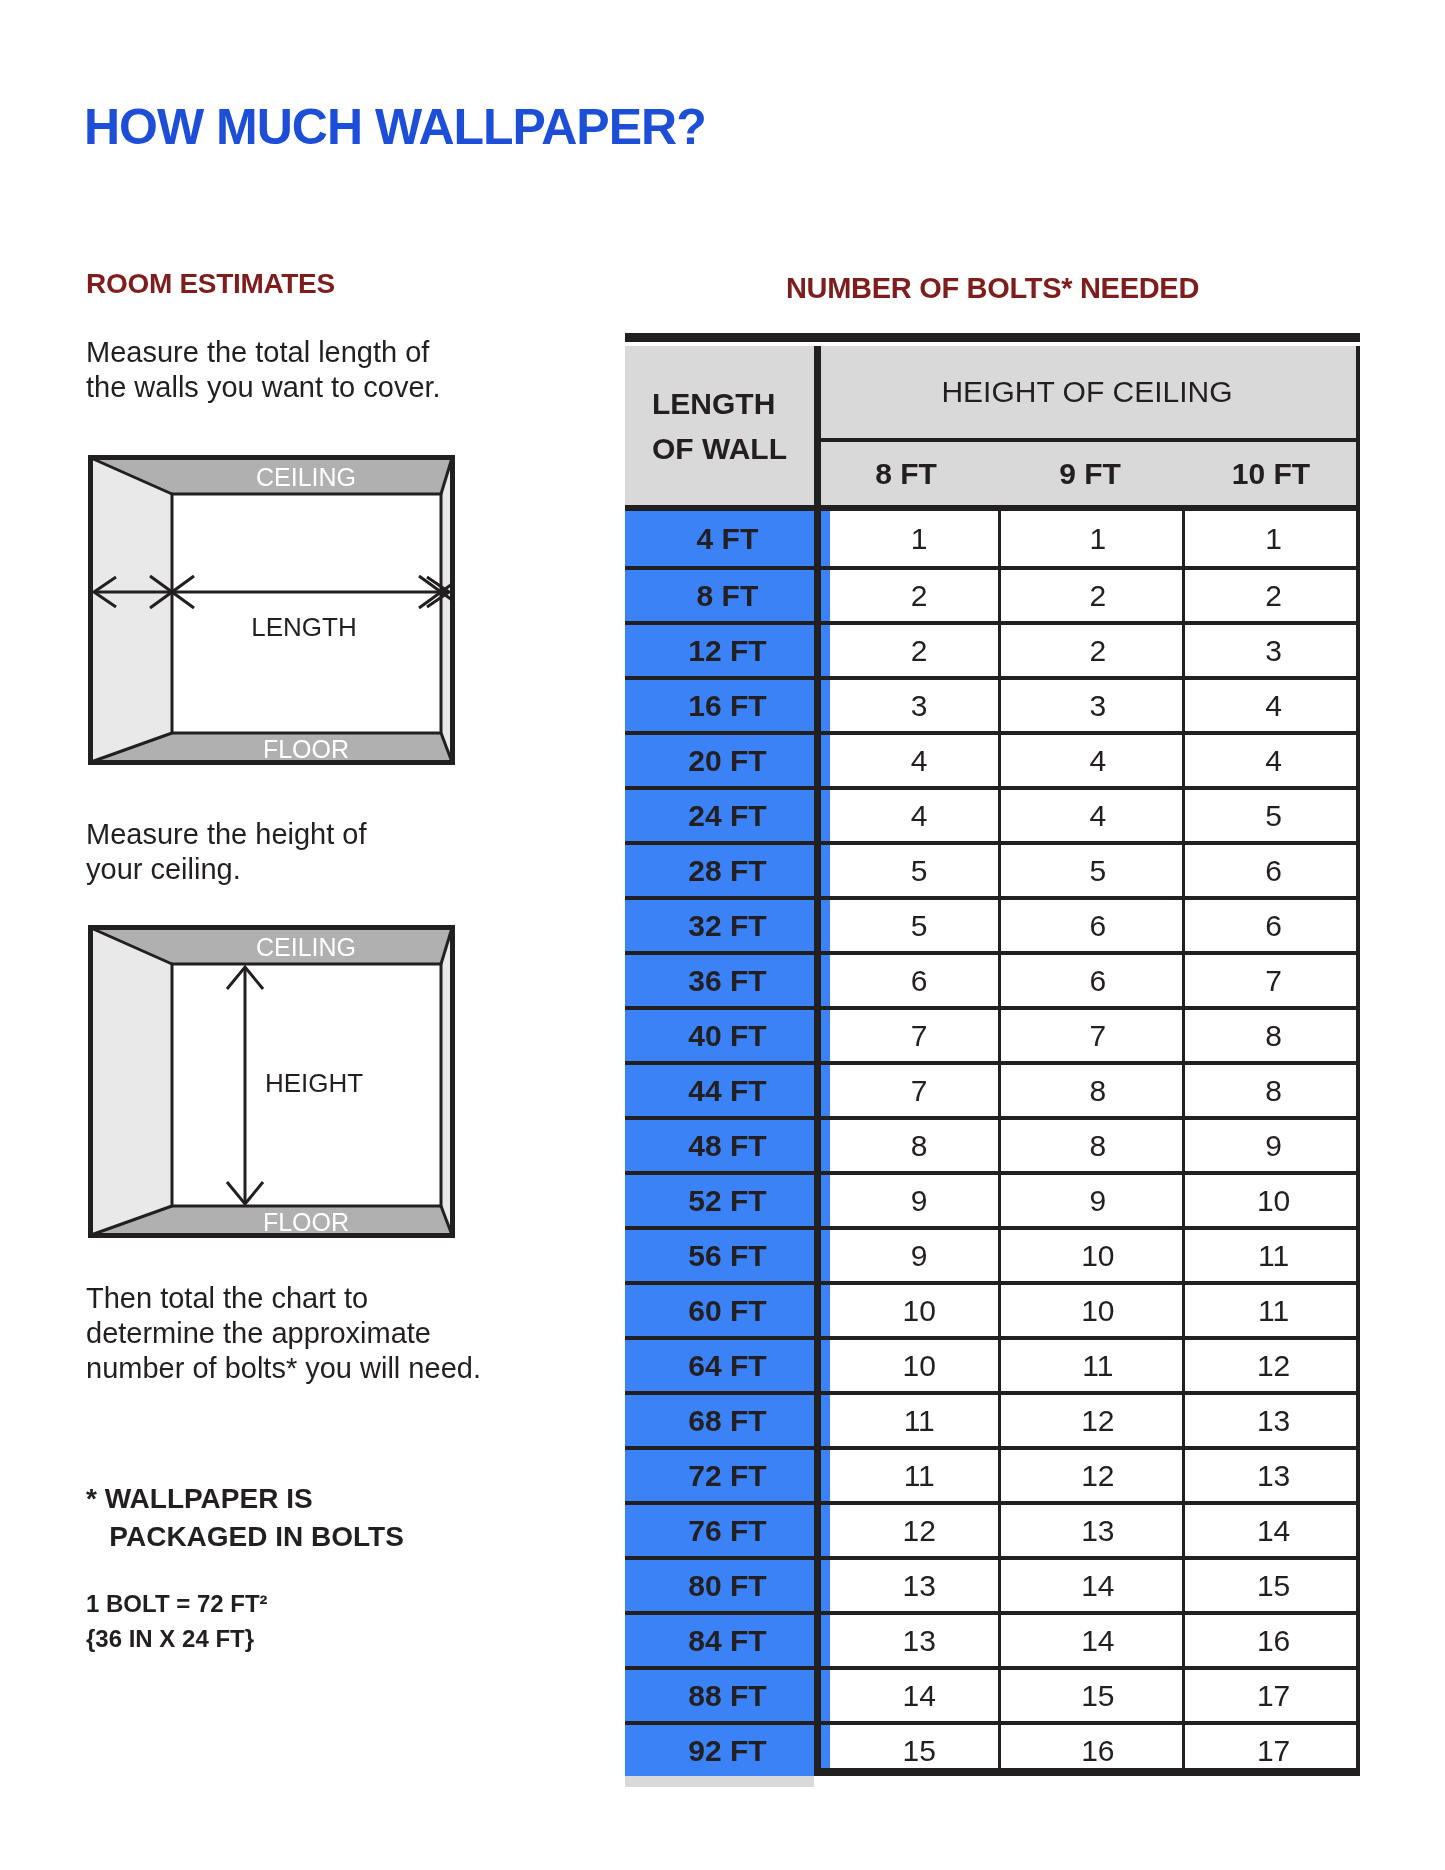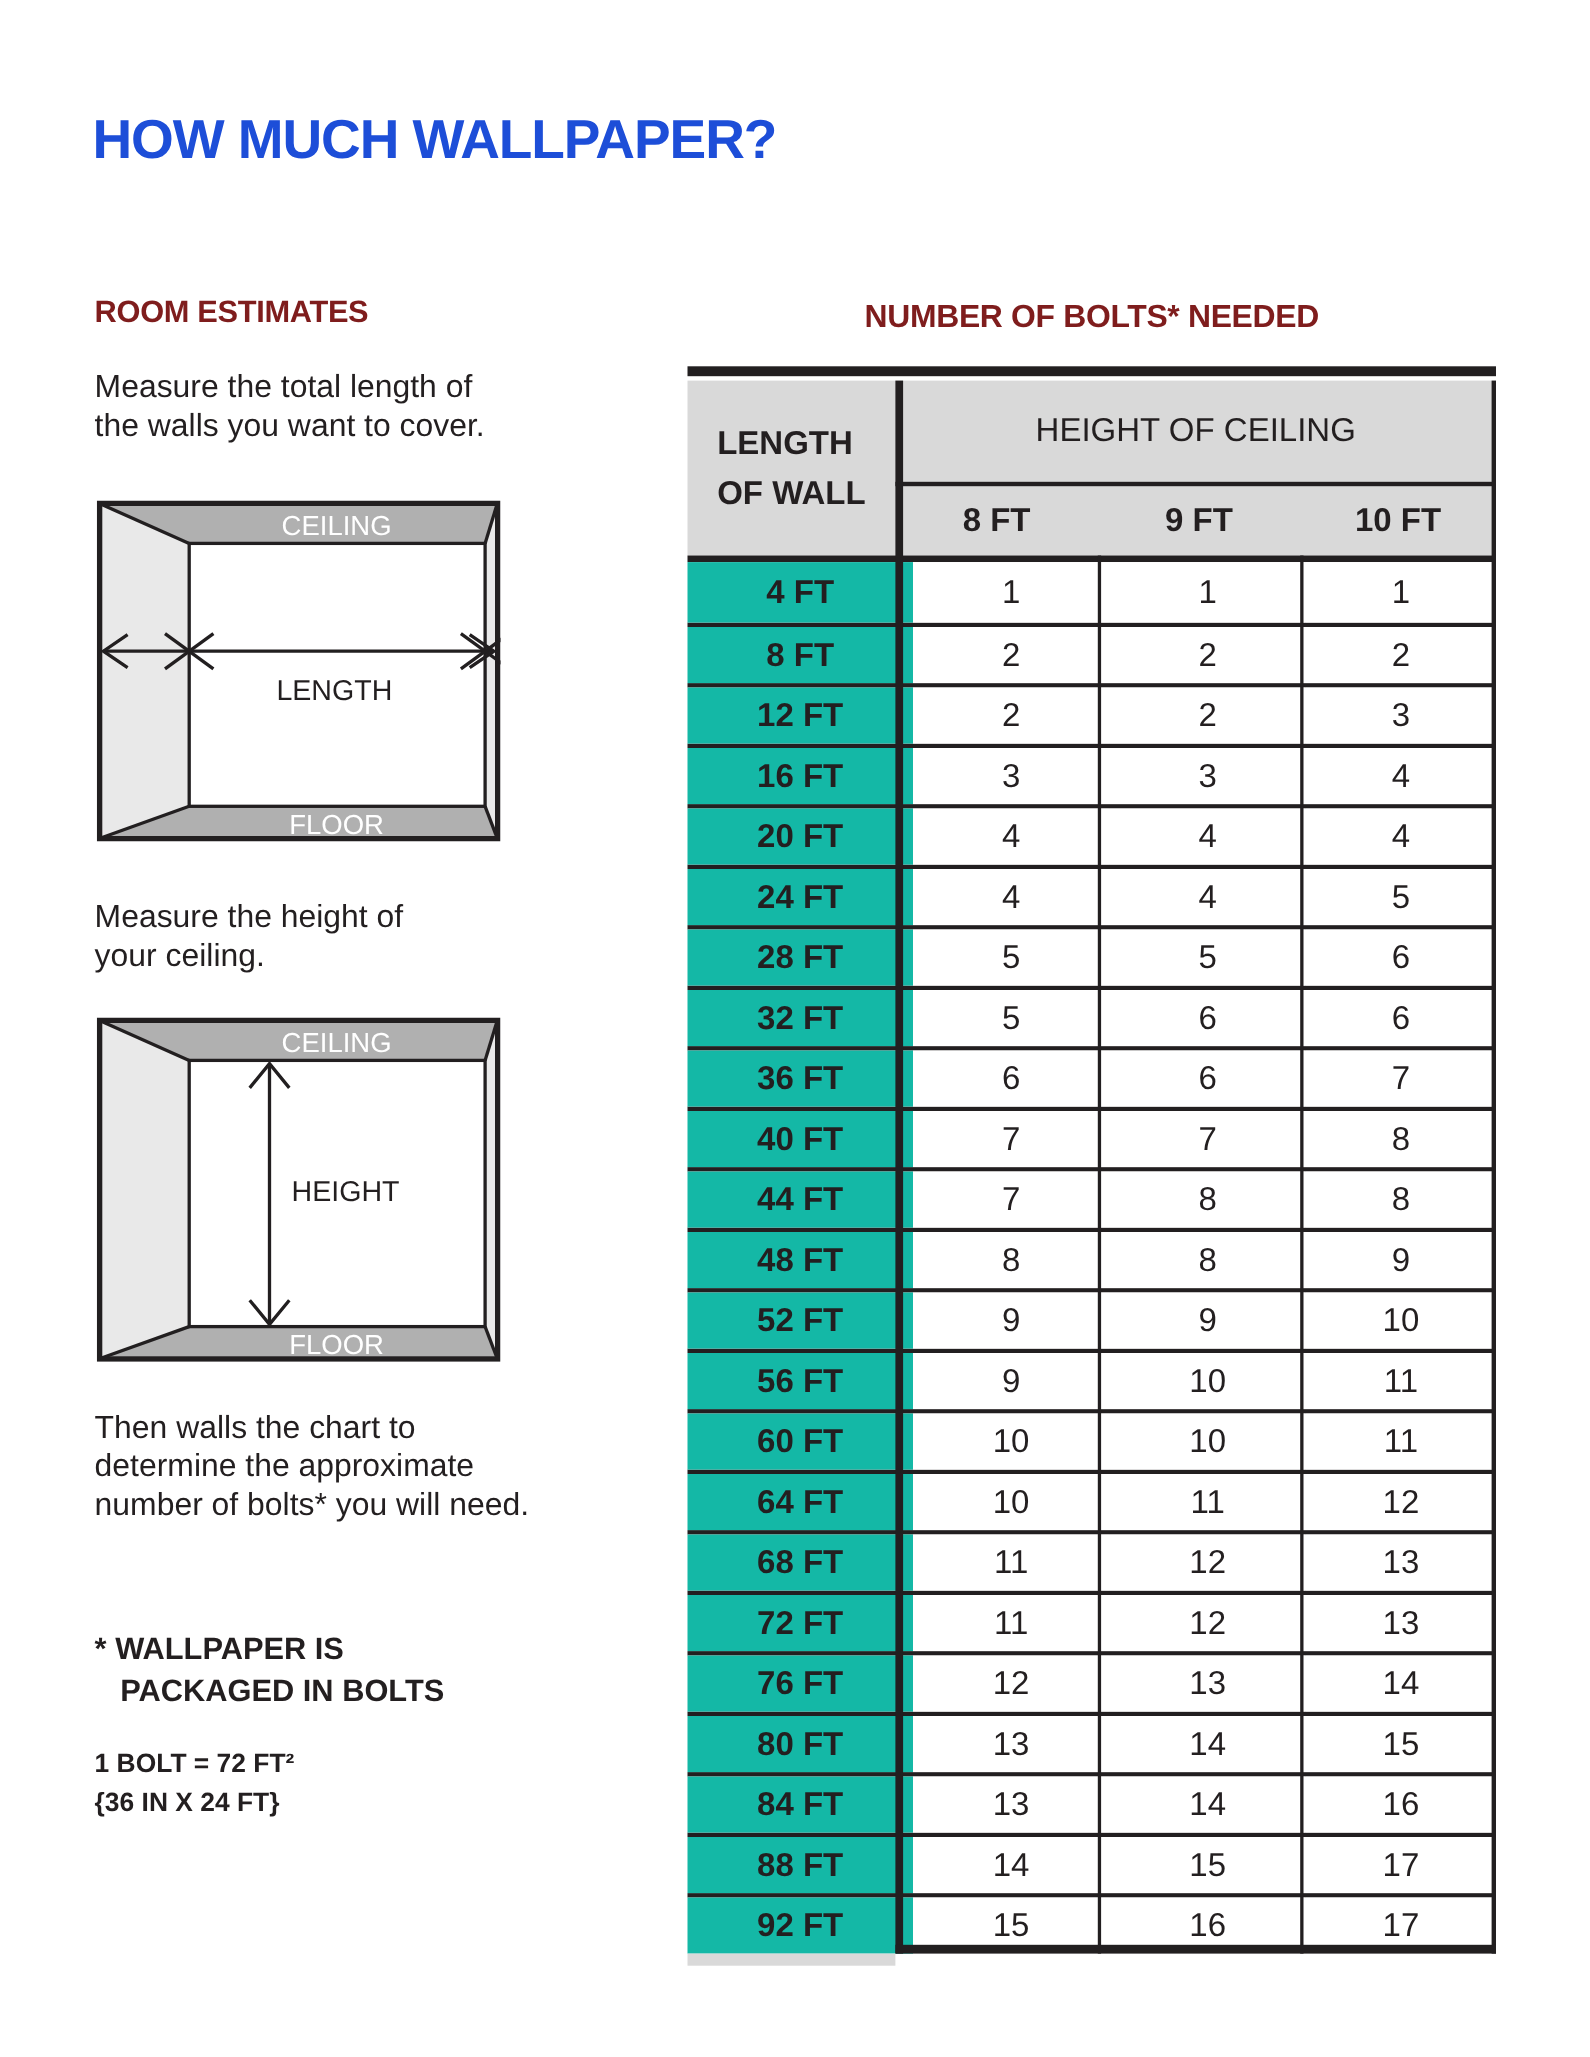--- a/index.html
+++ b/index.html
@@ -59,21 +59,21 @@
     font-size:30px;font-weight:bold;
   }
   .t-colhead.c1{width:184px;} .t-colhead.c2{width:184px;} .t-colhead.c3{width:178px;}
 
   .t-headsep{left:0;top:172px;width:735px;height:6px;background:#221f20;}
 
   .t-body{left:0;top:178px;width:735px;}
   .t-row{display:flex;height:55px;box-sizing:border-box;}
   .t-row + .t-row{border-top:4px solid #221f20;}
   .t-cell{display:flex;align-items:center;justify-content:center;font-size:30px;}
-  .t-label{width:211px;background:#14b8a6;font-weight:bold;}
+  .t-label{width:211px;background:#3b82f6;font-weight:bold;}
   .t-val{background:#ffffff;}
   .t-val.v1{width:184px;} .t-val.v2{width:184px;} .t-val.v3{width:178px;}
 
   .t-divider{left:189px;top:13px;width:7px;height:1430px;background:#221f20;}
   .t-vsep1{left:373px;top:172px;width:3px;height:1271px;background:#221f20;}
   .t-vsep2{left:557px;top:172px;width:3px;height:1271px;background:#221f20;}
   .t-rightborder{left:731px;top:13px;width:4px;height:1430px;background:#221f20;}
   .t-bottombar{left:189px;top:1435px;width:546px;height:8px;background:#221f20;}
   .t-grayfoot{left:0;top:1443px;width:189px;height:11px;background:#d9d9d9;}
 </style>
@@ -141,21 +141,21 @@
       <line x1="157" y1="42" x2="157" y2="279"></line>
       <polyline points="139,64 157,42 175,64"></polyline>
       <polyline points="139,257 157,279 175,257"></polyline>
     </g>
     <text x="218" y="31" text-anchor="middle" font-size="25" fill="#ffffff">CEILING</text>
     <text x="218" y="306" text-anchor="middle" font-size="25" fill="#ffffff">FLOOR</text>
     <text x="177" y="167" text-anchor="start" font-size="26" fill="#231f20">HEIGHT</text>
   </svg>
 </div>
 
-<div class="abs copy pre step3">Then walls the chart to
+<div class="abs copy pre step3">Then total the chart to
 determine the approximate
 number of bolts* you will need.</div>
 
 <div class="abs copy pre footnote">* WALLPAPER IS
    PACKAGED IN BOLTS</div>
 
 <div class="abs copy pre bolt-info">1 BOLT = 72 FT²
 {36 IN X 24 FT}</div>
 
 <div class="abs table-heading">NUMBER OF BOLTS* NEEDED</div>

